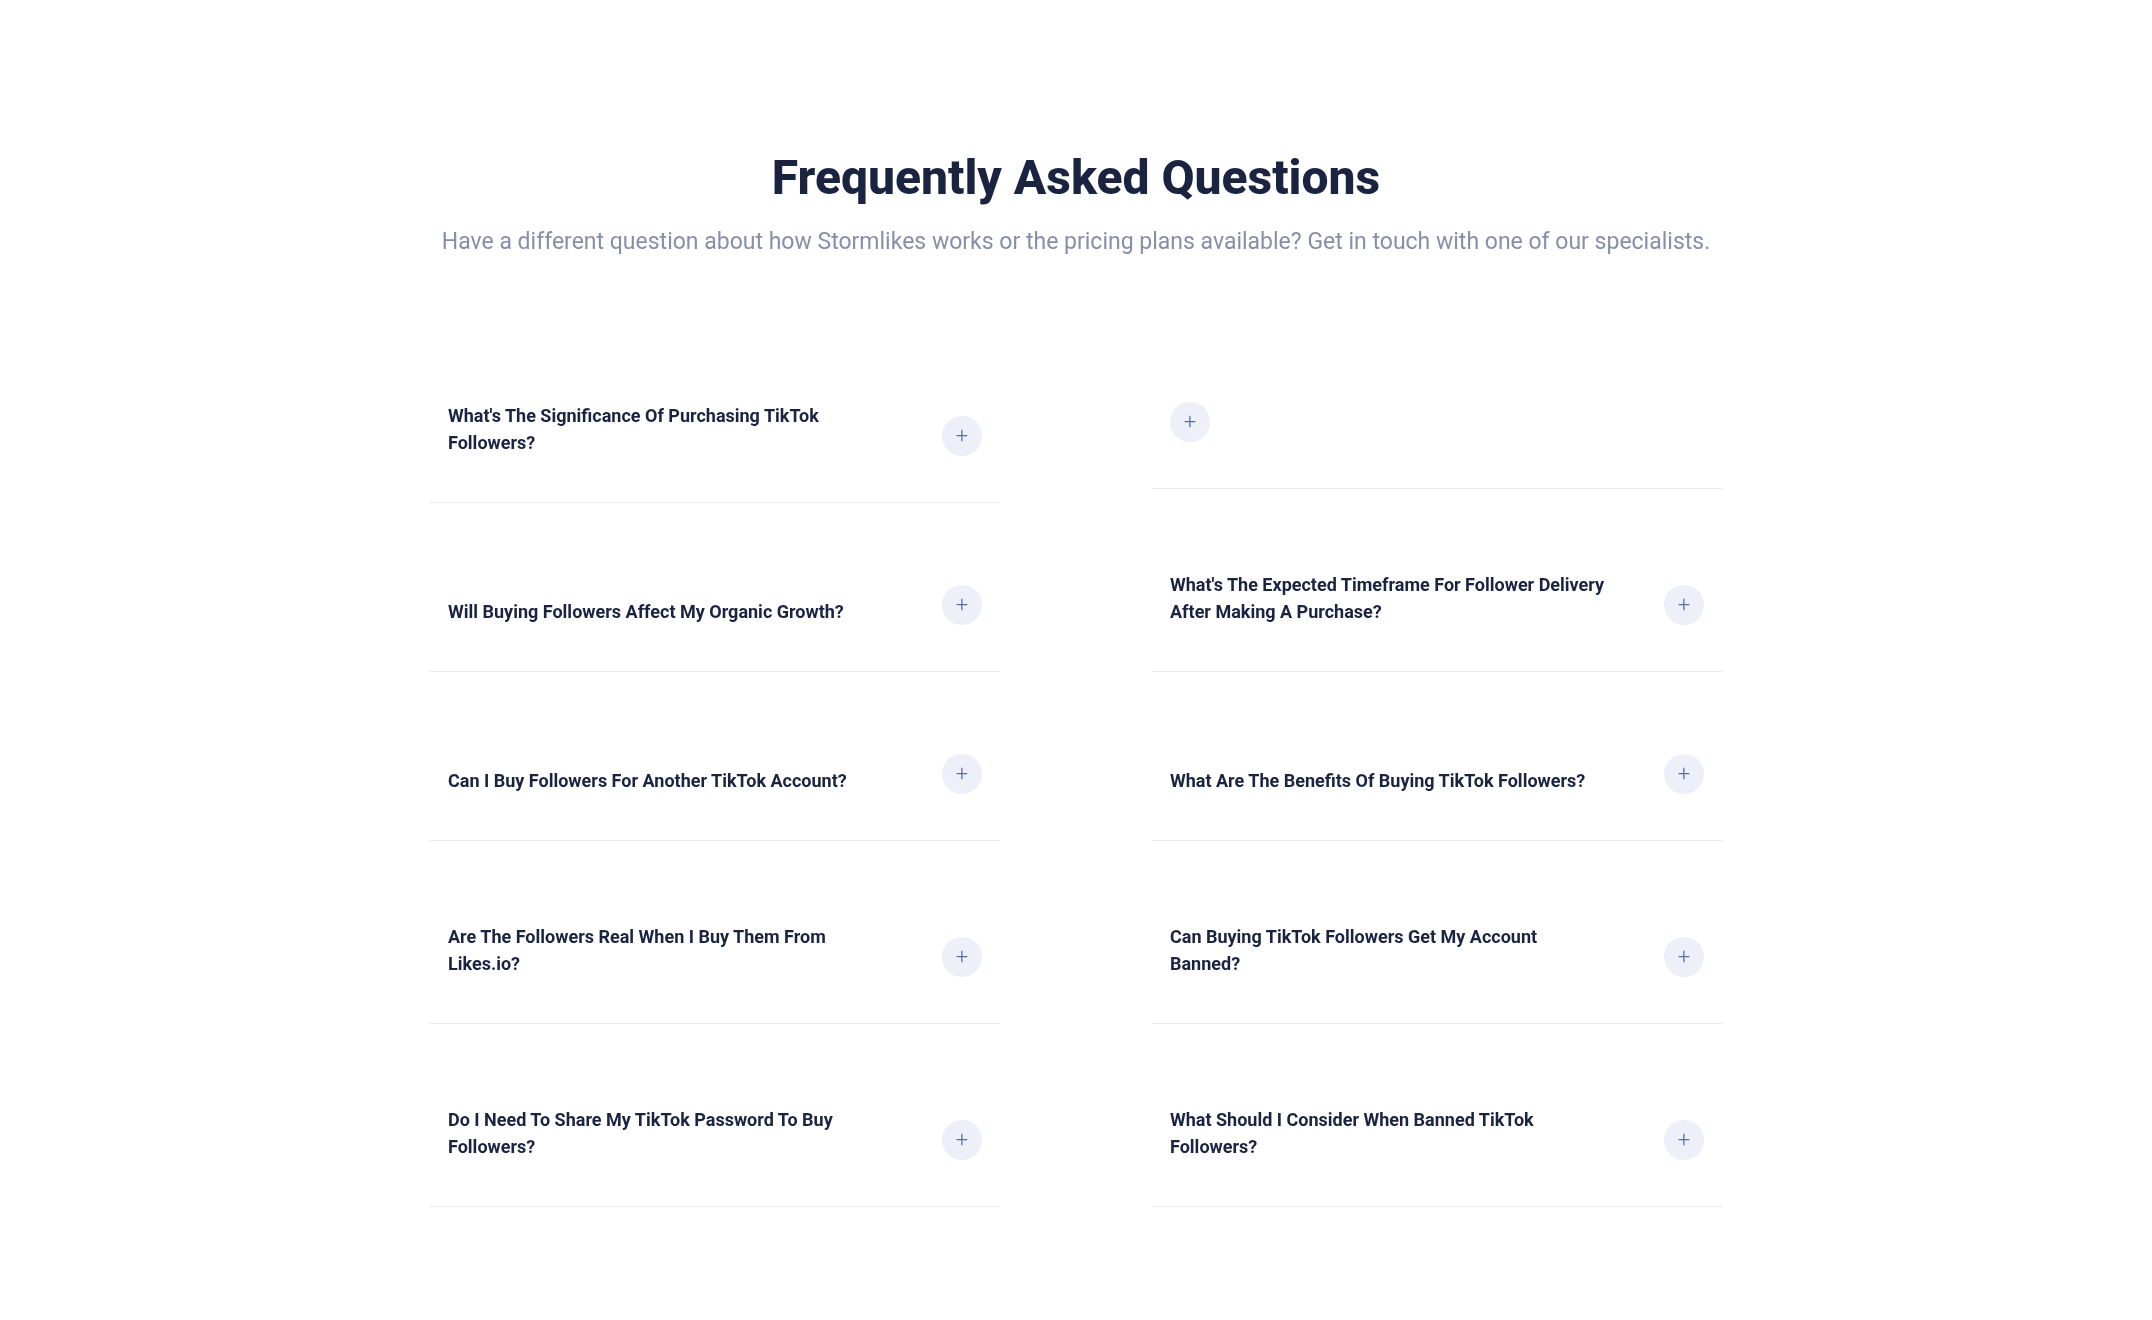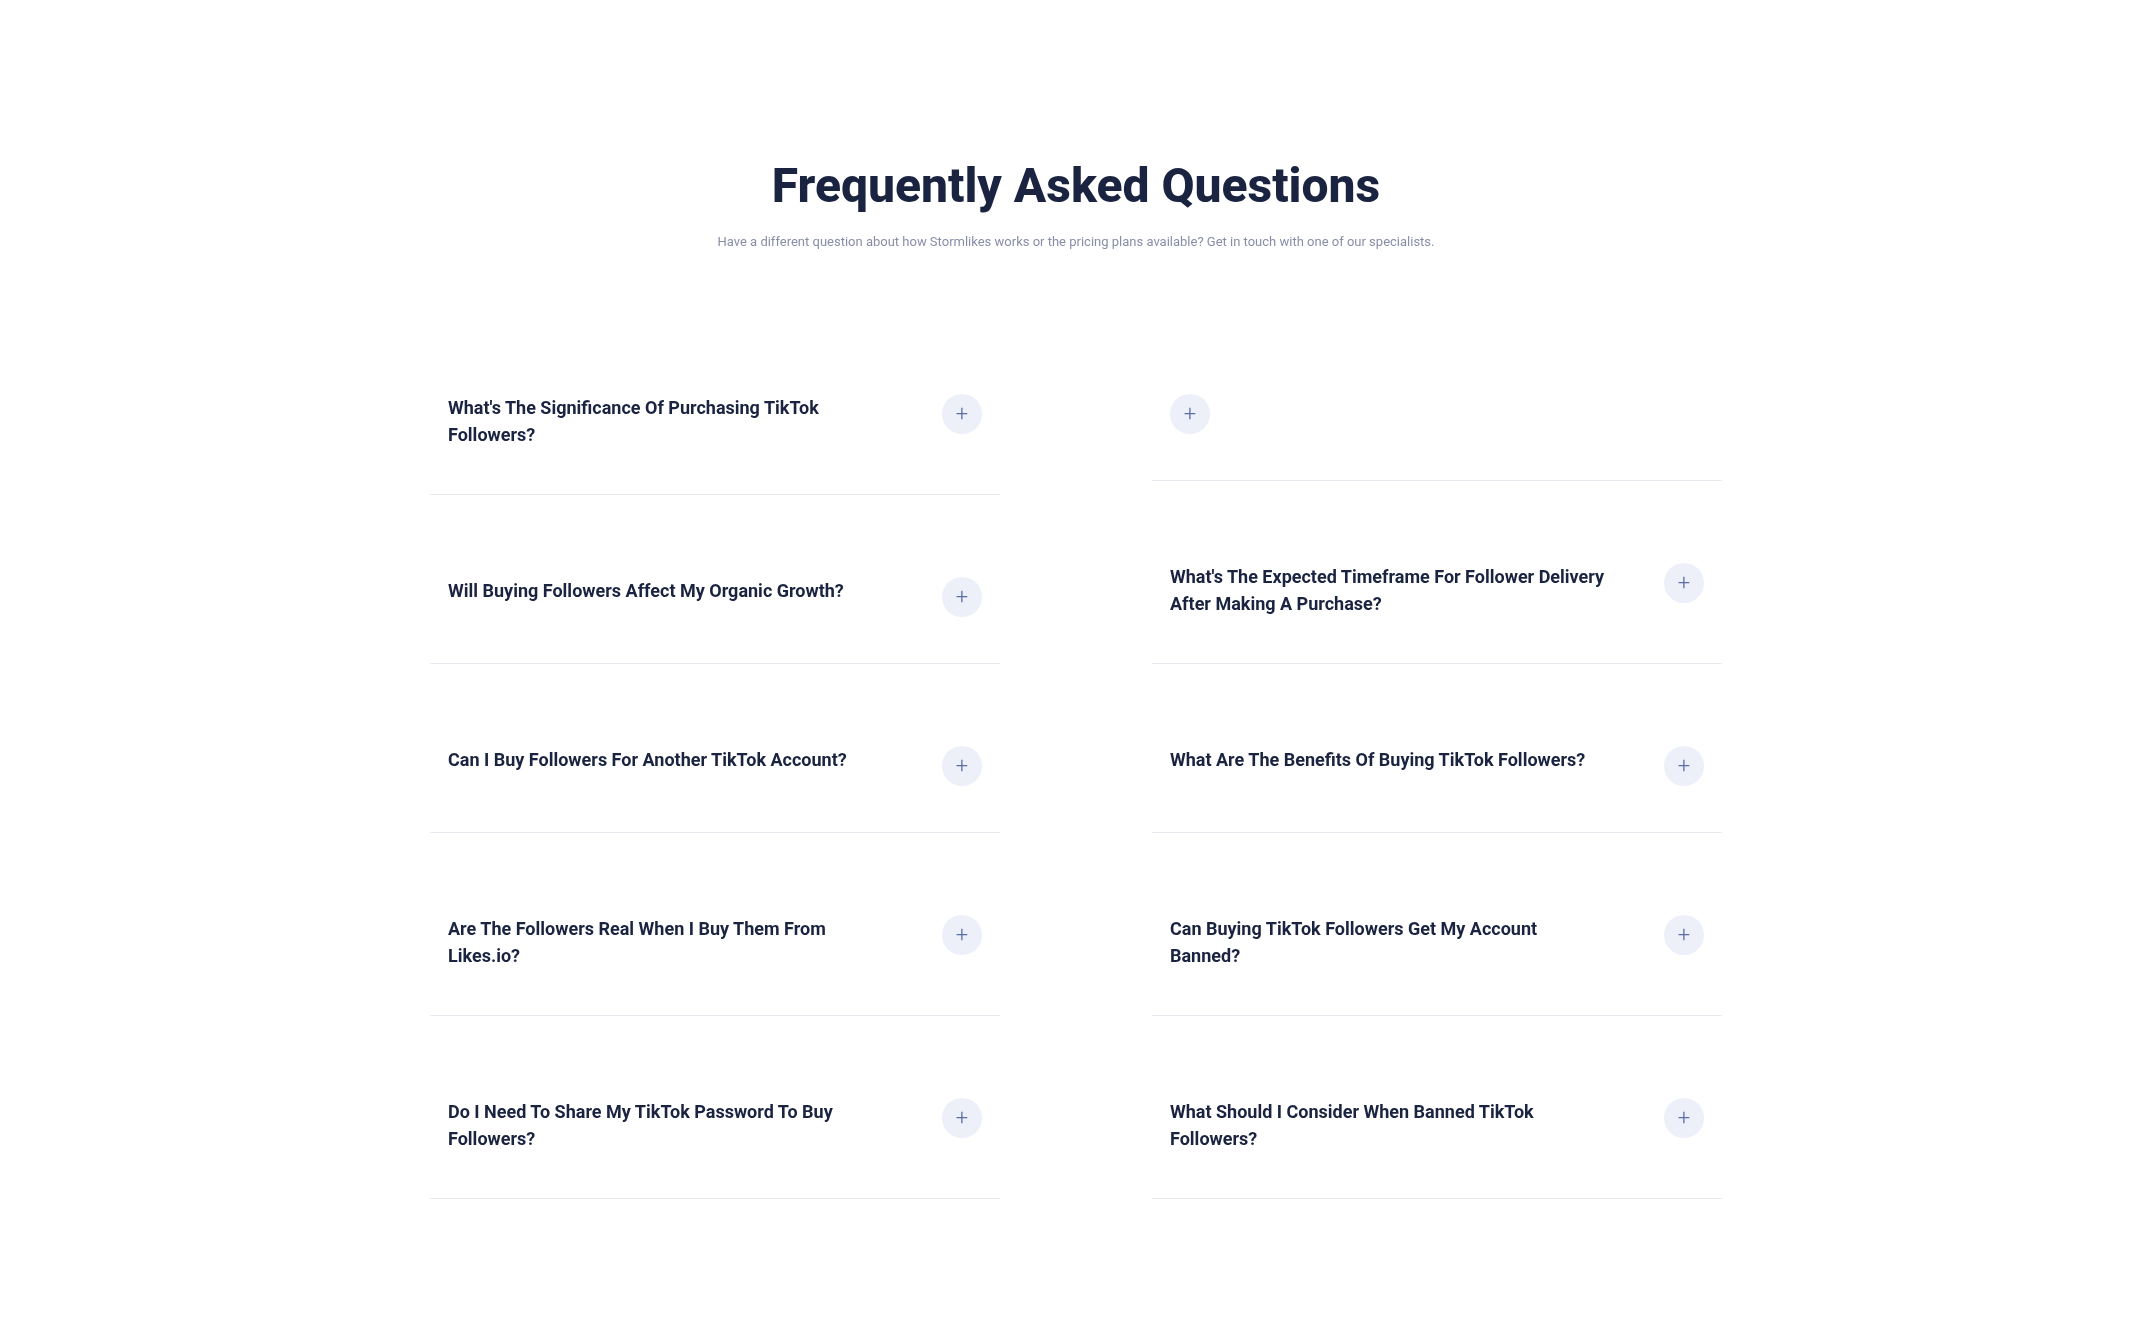--- a/index.html
+++ b/index.html
@@ -30,40 +30,40 @@
     }
 
     .faq-title {
       font-size: 48px;
       font-weight: 800;
       color: #1a2340;
       margin-bottom: 18px;
     }
 
     .faq-subtitle {
-      font-size: 13px;
+      font-size: 23px;
       color: #888ea8;
       font-weight: 400;
       line-height: 1.6;
     }
 
     .faq-grid {
       display: grid;
       grid-template-columns: 1fr 1fr;
       gap: 0 80px;
     }
 
     .faq-column {
       display: flex;
       flex-direction: column;
     }
 
     .faq-item {
       display: flex;
-      align-items: flex-start;
+      align-items: flex-end;
       justify-content: space-between;
       padding: 28px 0;
       border-bottom: 1.5px solid #e8eaf0;
       cursor: pointer;
       gap: 20px;
     }
 
     .faq-question {
       font-size: 18px;
       font-weight: 700;

